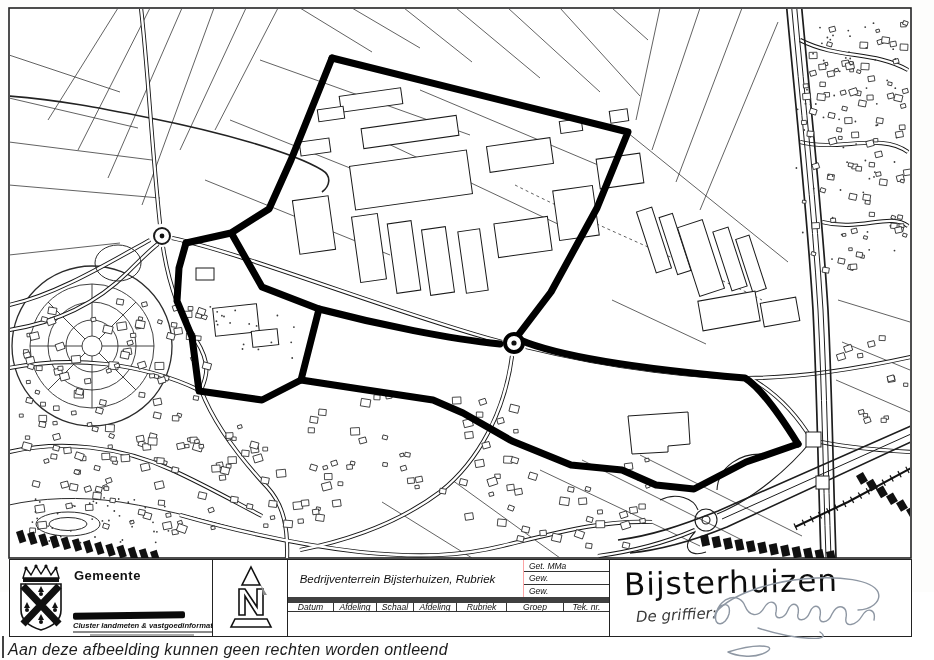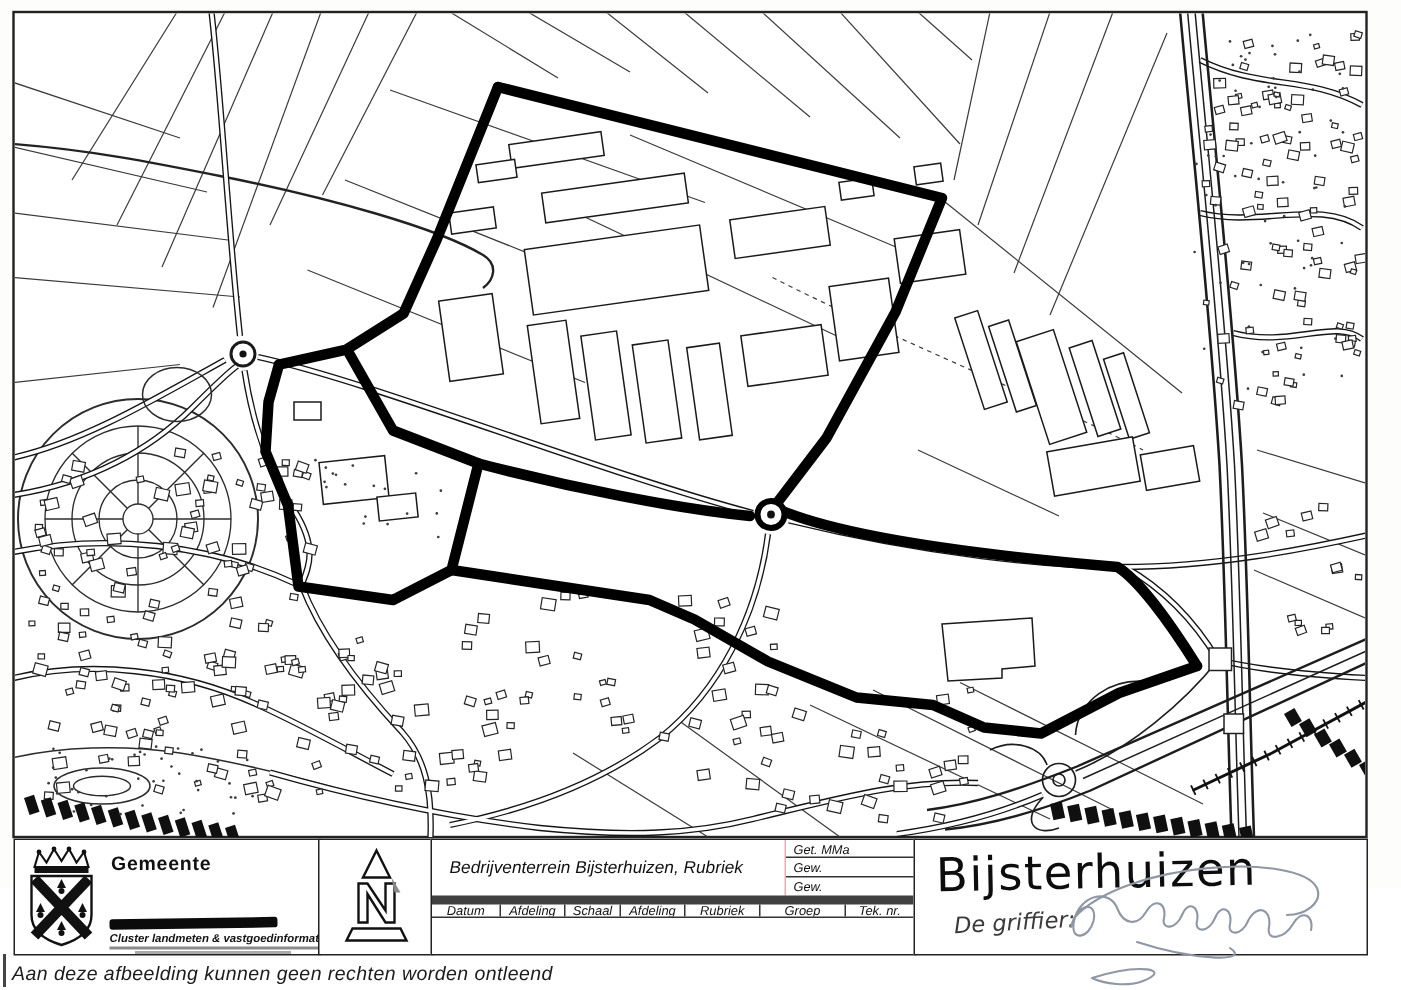--- a/index.html
+++ b/index.html
@@ -25,21 +25,21 @@
   .hdr-row{position:absolute;left:0;top:37px;width:321px;height:15px;border-top:6px solid #404040;border-bottom:1px solid #333;box-sizing:border-box;display:flex;}
   .val-row{position:absolute;left:0;top:52px;width:321px;height:23px;display:flex;}
   .tb-cell{border-right:1px solid #333;box-sizing:border-box;display:flex;align-items:center;justify-content:center;font-style:italic;overflow:hidden;}
   .tb-cell:last-child{border-right:none;}
   .hdr-row .tb-cell{font-size:8.6px;}
   .val-row .tb-cell{font-size:9.5px;}
   .w0{width:46px}.w1{width:43px}.w2{width:37px}.w3{width:43px}.w4{width:50px}.w5{width:57px}.w6{width:45px}
   .plan-name{position:absolute;left:14px;top:4px;font-size:31px;font-family:"DejaVu Sans",sans-serif;letter-spacing:1px;transform:rotate(-1.2deg);color:#0d0d0d;}
   .griffier{position:absolute;left:26px;top:46px;font-size:15px;font-style:italic;color:#3a3a3a;transform:rotate(-3deg);font-family:"DejaVu Sans",sans-serif;}
   .sig-svg{position:absolute;left:0;top:0;overflow:visible;}
-  .caption{position:absolute;left:8px;top:641px;font-size:13px;font-style:italic;color:#1c1c1c;letter-spacing:.3px;}
+  .caption{position:absolute;left:8px;top:641px;font-size:16px;font-style:italic;color:#1c1c1c;letter-spacing:.3px;}
   .caption-tick{position:absolute;left:2px;top:636px;width:2px;height:22px;background:#444;}
 </style>
 </head>
 <body>
 
 <div class="sheet">
 
 <svg class="map-svg" width="934" height="560" viewBox="0 0 934 560">
   <defs>
     <clipPath id="frame">

